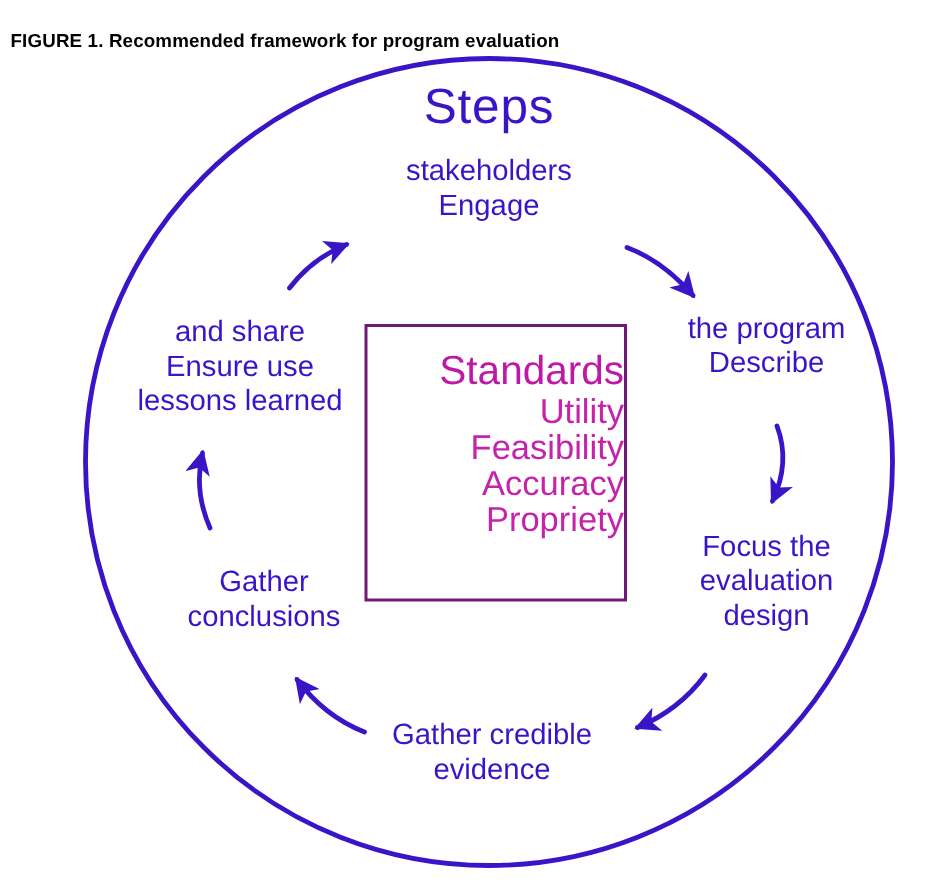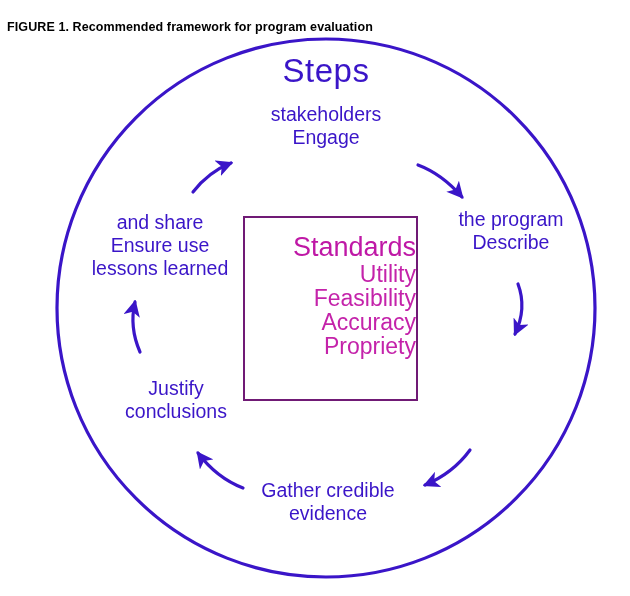--- a/index.html
+++ b/index.html
@@ -117,28 +117,33 @@
   <div class="lbl" style="left:326px; top:104px;">
     <div>stakeholders</div>
     <div>Engage</div>
   </div>
 
   <div class="lbl" style="left:511px; top:209px;">
     <div>the program</div>
     <div>Describe</div>
   </div>
 
+  <div class="lbl" style="left:511px; top:366px;">
+    <div>Focus the</div>
+    <div>evaluation</div>
+    <div>design</div>
+  </div>
 
   <div class="lbl" style="left:328px; top:480px;">
     <div>Gather credible</div>
     <div>evidence</div>
   </div>
 
   <div class="lbl" style="left:176px; top:378px;">
-    <div>Justify</div>
+    <div>Gather</div>
     <div>conclusions</div>
   </div>
 
   <div class="lbl" style="left:160px; top:223px;">
     <div>and share</div>
     <div>Ensure use</div>
     <div>lessons learned</div>
   </div>
 
   <div id="standards-box">

